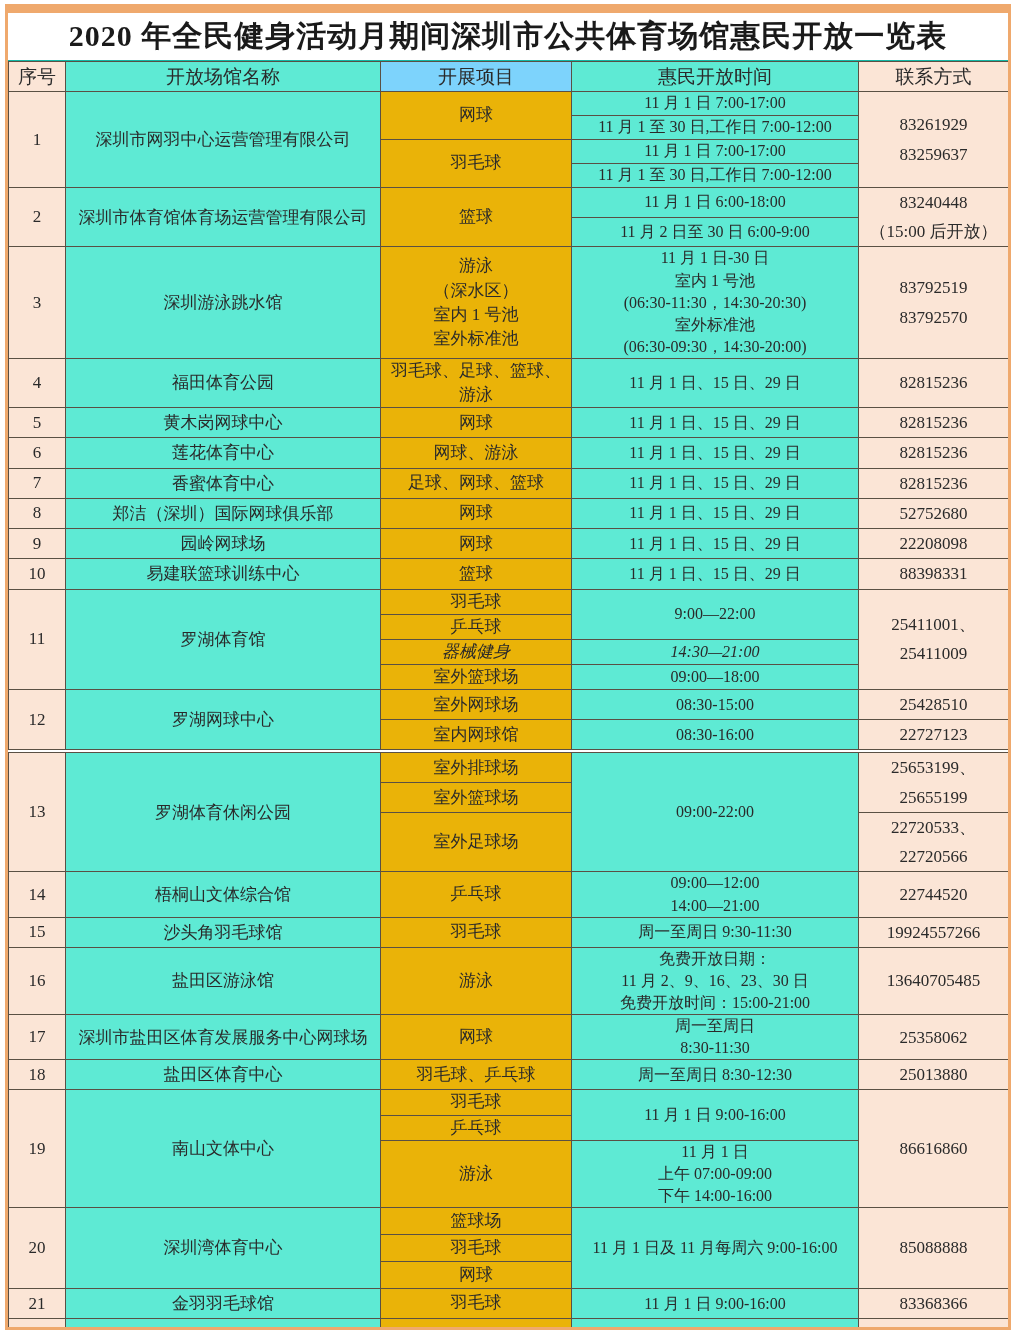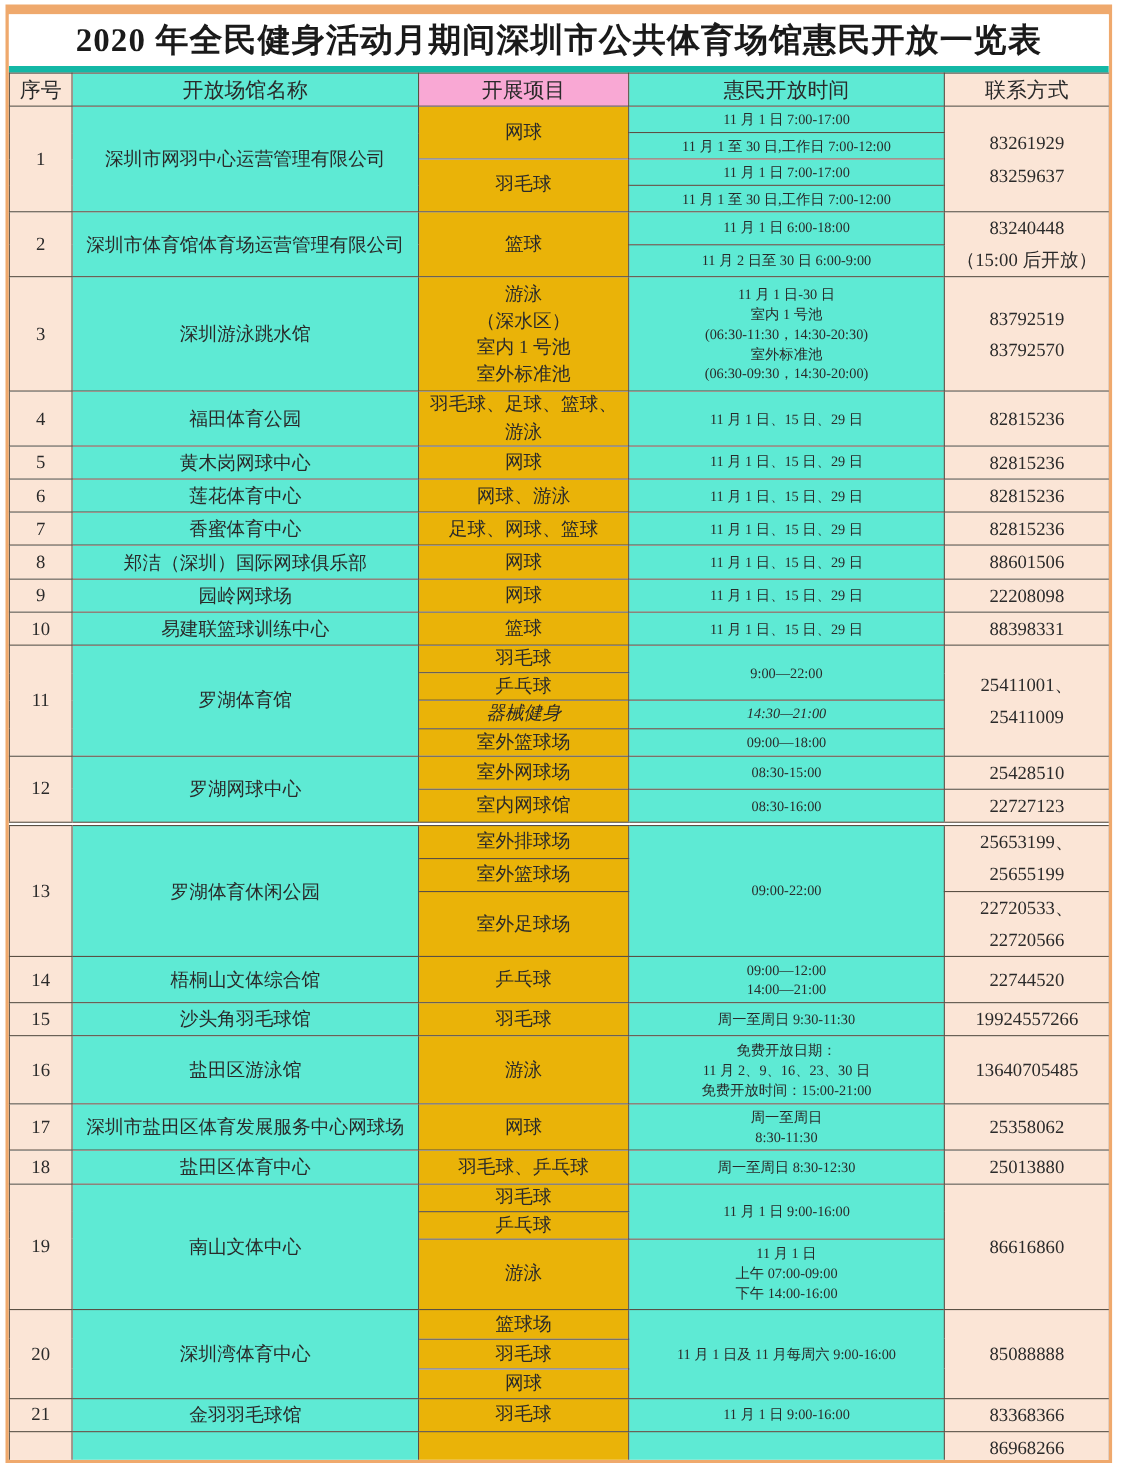--- a/index.html
+++ b/index.html
@@ -7,37 +7,37 @@
     width:1024px;height:1341px;overflow:hidden;background:#ffffff;
     font-family:"Liberation Serif","DejaVu Serif",serif;color:#222;
   }
   .frame{
     margin:4px 5px;width:1006px;height:1326px;box-sizing:border-box;
     border:3px solid #efa96d;border-top-width:9px;background:#fff;overflow:hidden;
   }
   .title-bar{
     height:47px;display:flex;align-items:center;justify-content:center;
     font-size:30px;font-weight:bold;letter-spacing:1px;color:#1a1a1a;
-    border-bottom:6px solid #14b8a6;background:#ffffff;white-space:nowrap;
+    border-bottom:1px solid #14b8a6;background:#ffffff;white-space:nowrap;
   }
   table{
     width:100%;border-collapse:collapse;table-layout:fixed;
     font-size:17px;color:#2a2a2a;
   }
   th,td{
     border:1px solid #5a5044;text-align:center;vertical-align:middle;
     padding:0 2px;overflow:hidden;font-weight:normal;
   }
   thead tr{height:30px;}
   th{font-size:19px;}
   .c0,.c4,.th-peach{background:#fbe5d6;}
   .c2{background:#eab308;}
-  .th-project{background:#f9a8d4;}
+  .th-project{background:#7dd3fc;}
   .c1,.c3,.th-white{background:#5eead4;}
-  .c3{font-size:13px;}
+  .c3{font-size:16px;}
   .c3 div{line-height:1.38;}
   .c2 div{line-height:1.42;}
   .c4 div{line-height:1.72;}
   .c0{font-size:17px;}
   .double-top td{border-top:4px double #5a5044;}
 </style>
 </head>
 <body>
 
 <div class="frame">
@@ -220,21 +220,21 @@
           <td class="c1">
             <div>郑洁（深圳）国际网球俱乐部</div>
           </td>
           <td class="c2">
             <div>网球</div>
           </td>
           <td class="c3">
             <div>11 月 1 日、15 日、29 日</div>
           </td>
           <td class="c4">
-            <div>88601506</div>
+            <div>52752680</div>
           </td>
         </tr>
         <tr style="height: 24px;">
           <td class="c0">
             <div>9</div>
           </td>
           <td class="c1">
             <div>园岭网球场</div>
           </td>
           <td class="c2">

